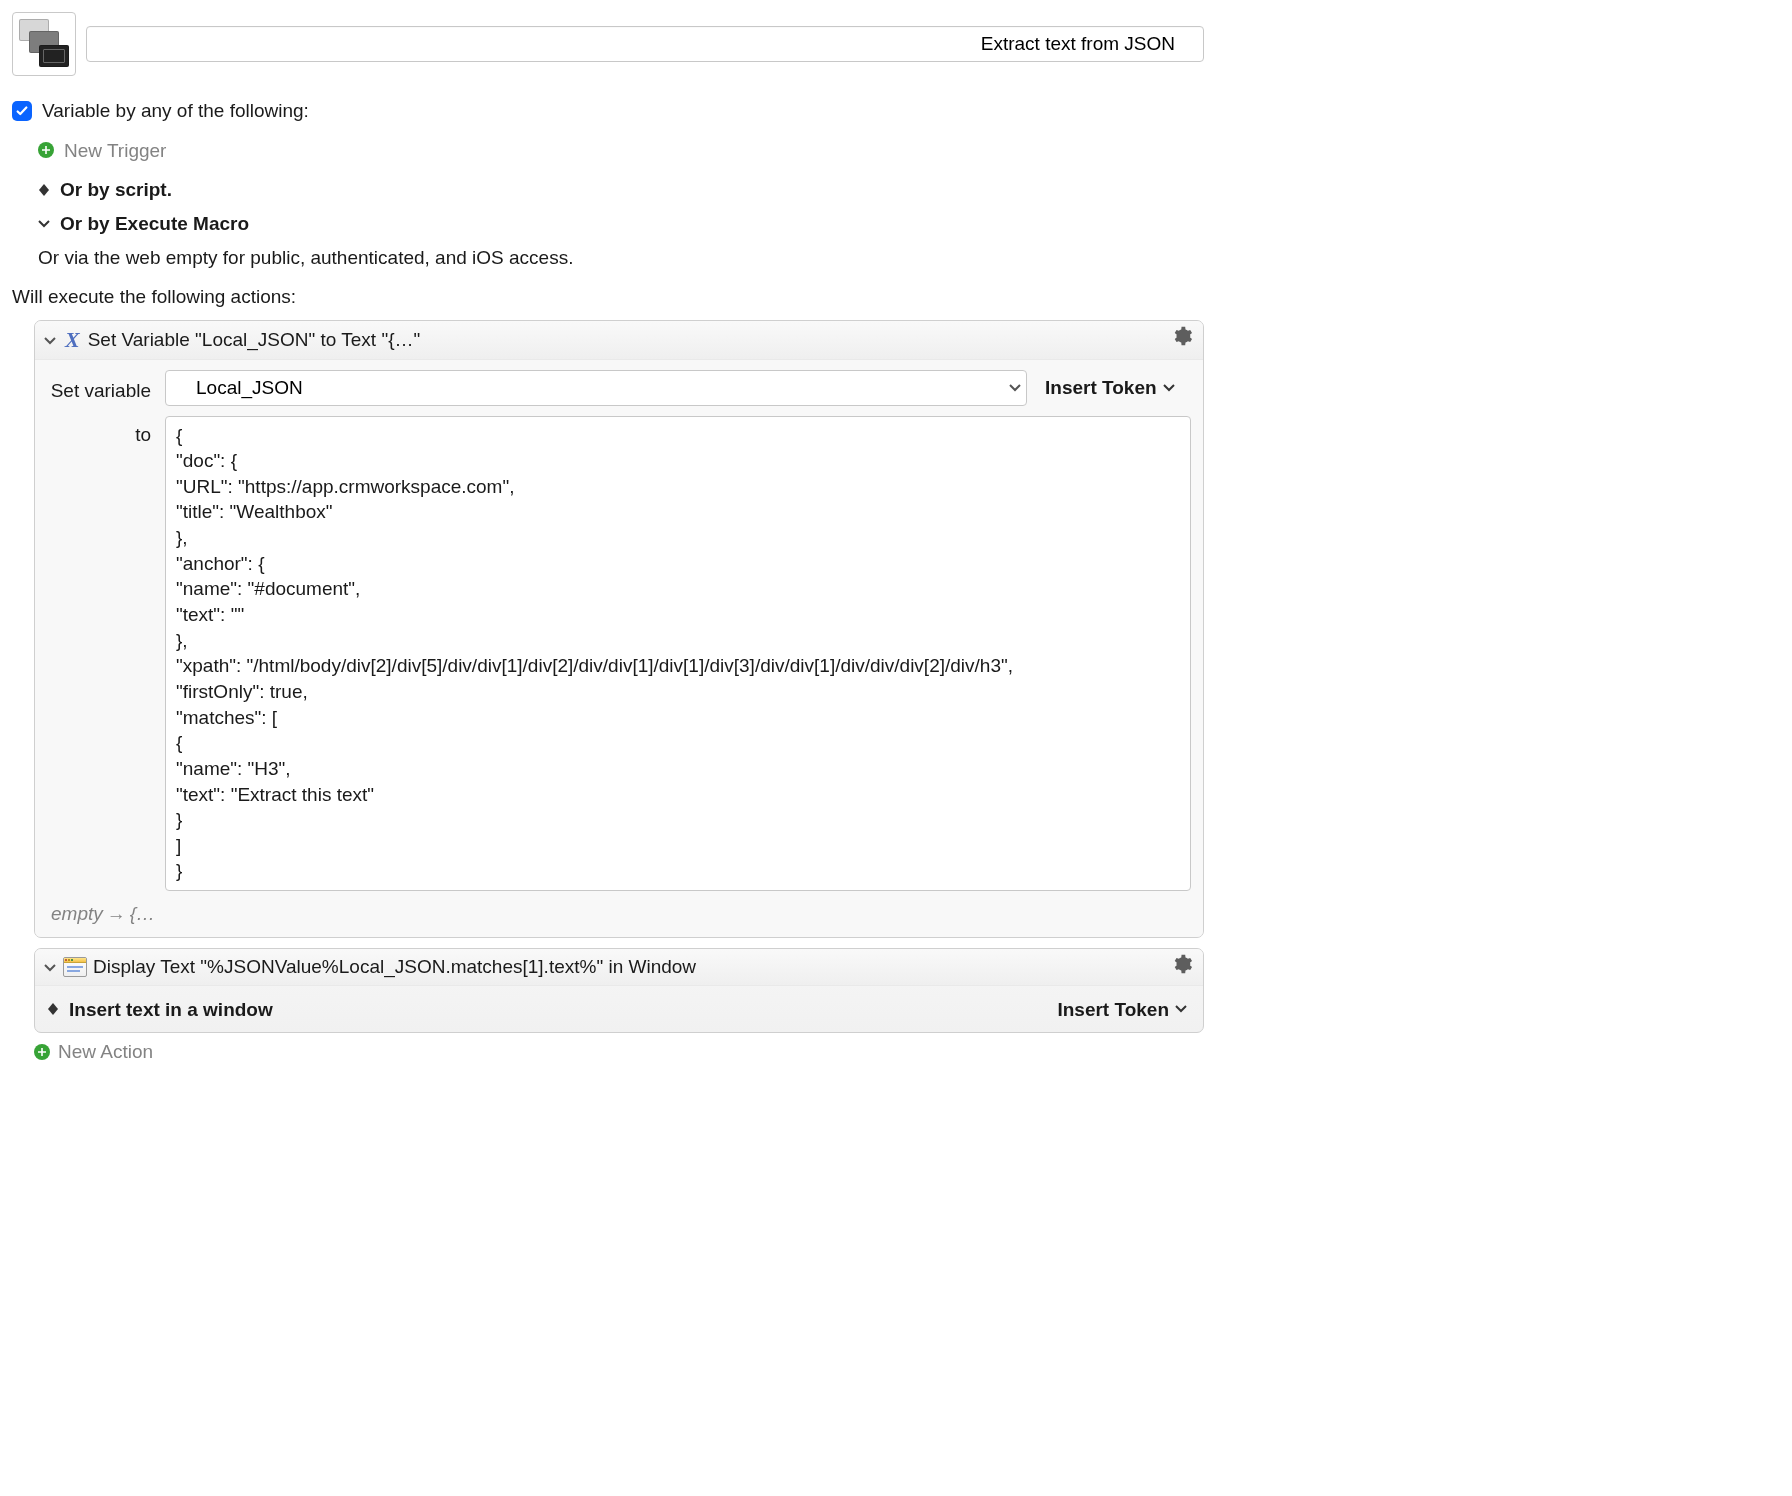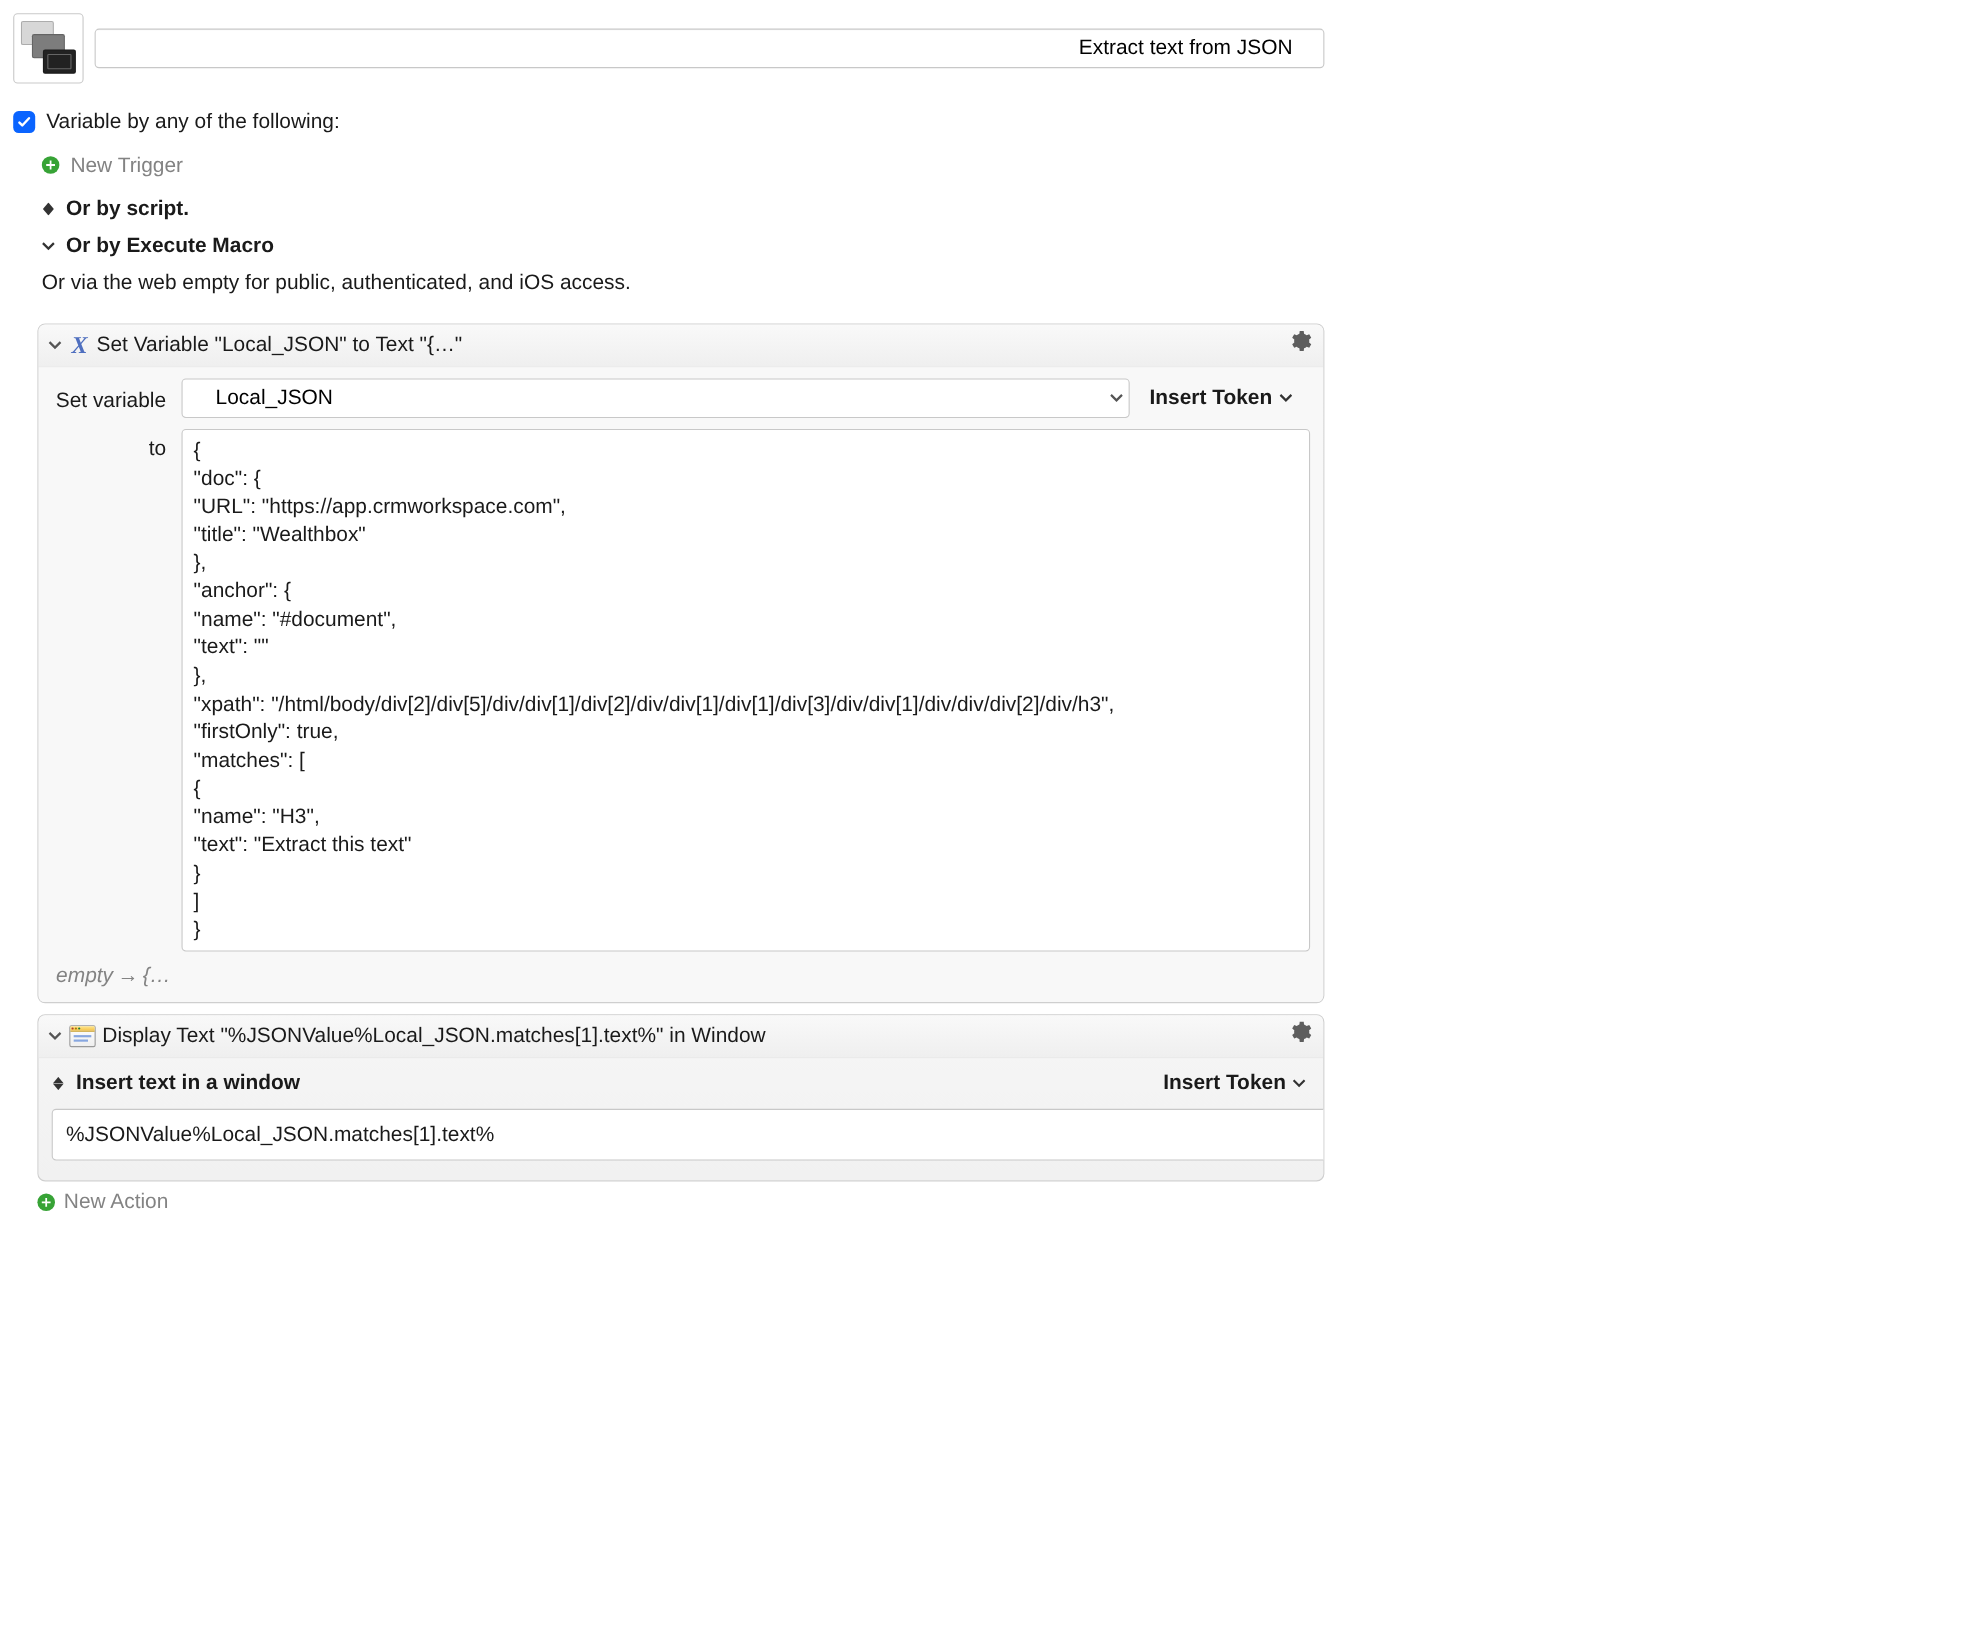--- a/index.html
+++ b/index.html
@@ -160,20 +160,21 @@
 
     <div class="gap-sm"></div>
 
     <div class="row indent-2">
       <span>Or via the web empty for public, authenticated, and iOS access.</span>
     </div>
   </div>
 
   <div class="gap-md"></div>
 
+  <div>Will execute the following actions:</div>
 
   <div class="actions-wrap">
 
     <div class="action">
       <div class="action-header">
         <span class="disclose">
           <svg viewBox="0 0 14 10">
               <path d="M2 2l5 5 5-5" fill="none" stroke="#555" stroke-width="2"></path>
             </svg>
         </span>
@@ -272,23 +273,20 @@
         <span class="bold">Insert text in a window</span>
         <span style="flex:1"></span>
         <span class="insert-token">
           <span>Insert Token</span>
           <svg viewBox="0 0 12 8">
               <path d="M1 1l5 5 5-5" fill="none" stroke="#333" stroke-width="2"></path>
             </svg>
         </span>
       </div>
 
-      <div class="action2-body">
-        <div class="single-input">%JSONValue%Local_JSON.matches[1].text%</div>
-      </div>
     </div>
 
   </div>
 
   <div class="footer-row">
     <span class="plus-circle">
       <svg viewBox="0 0 10 10">
           <path stroke="#fff" stroke-width="1.6" d="M5 1v8M1 5h8"></path>
         </svg>
     </span>

